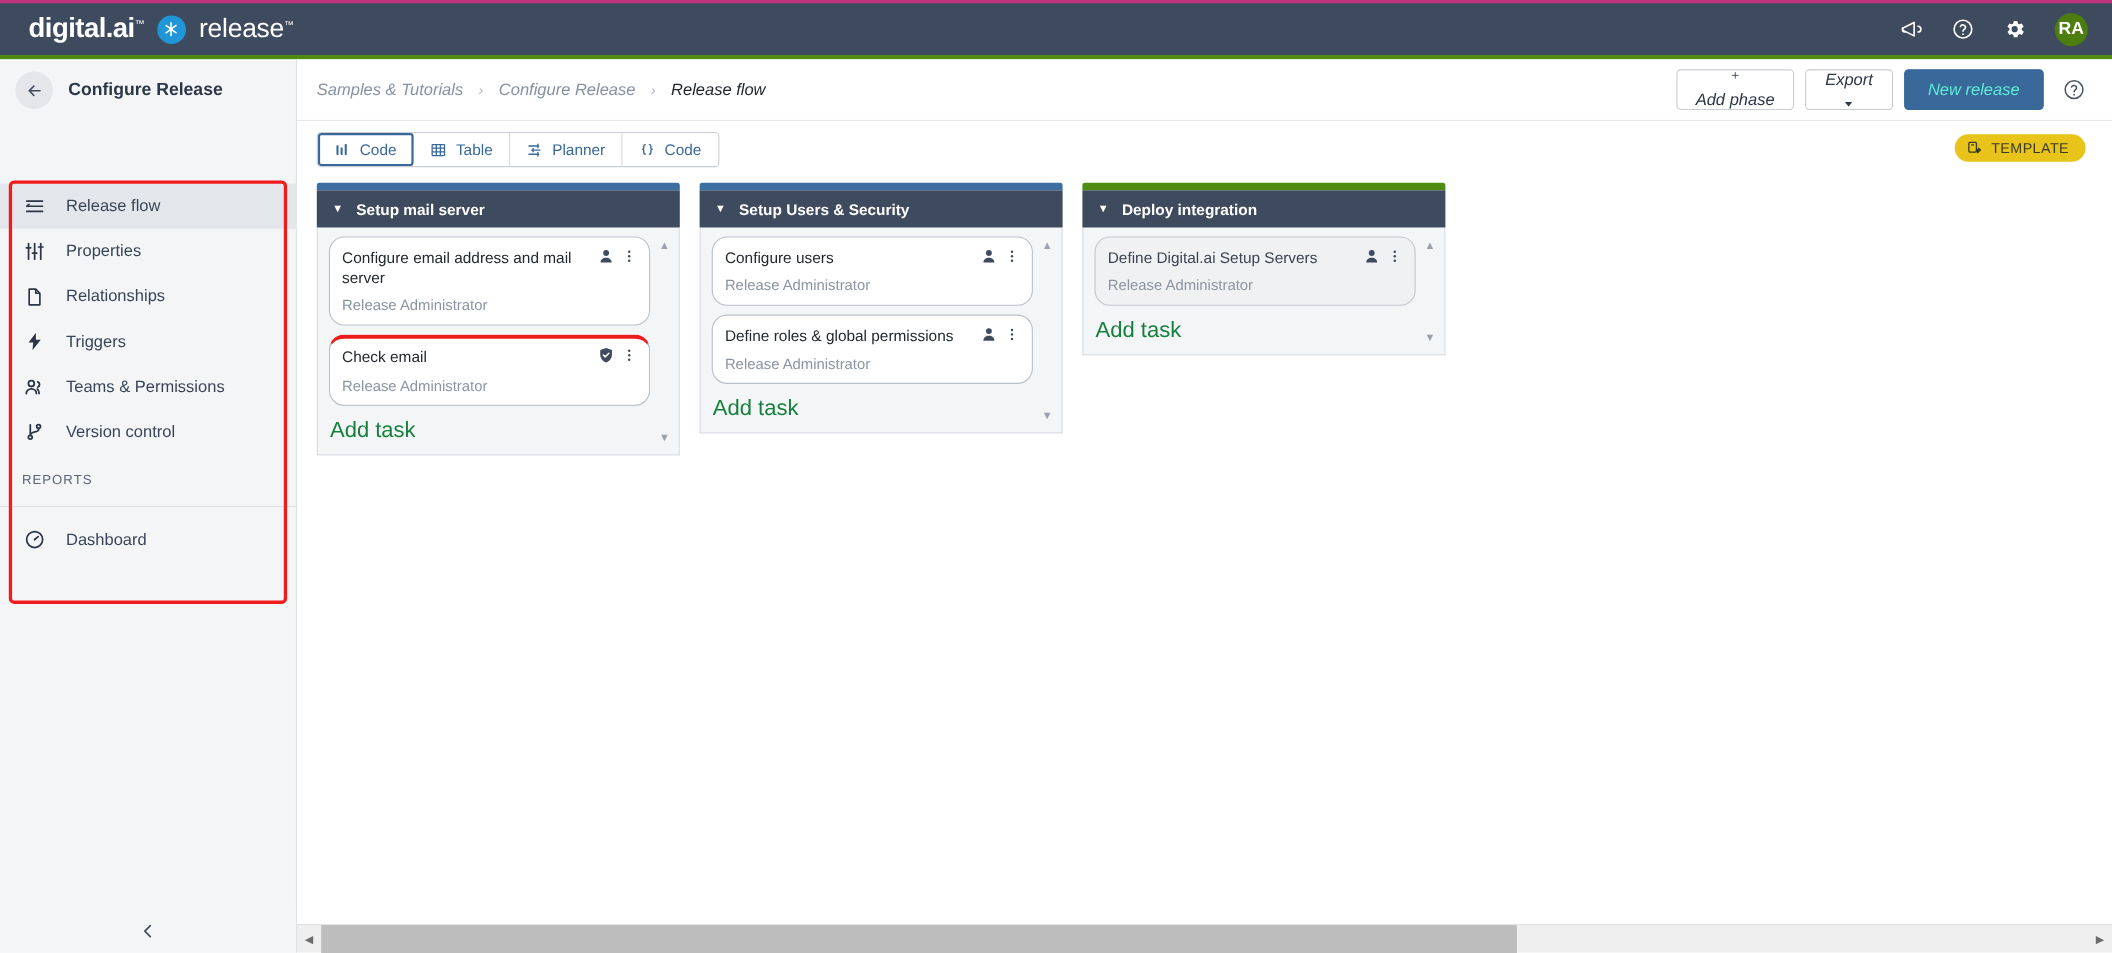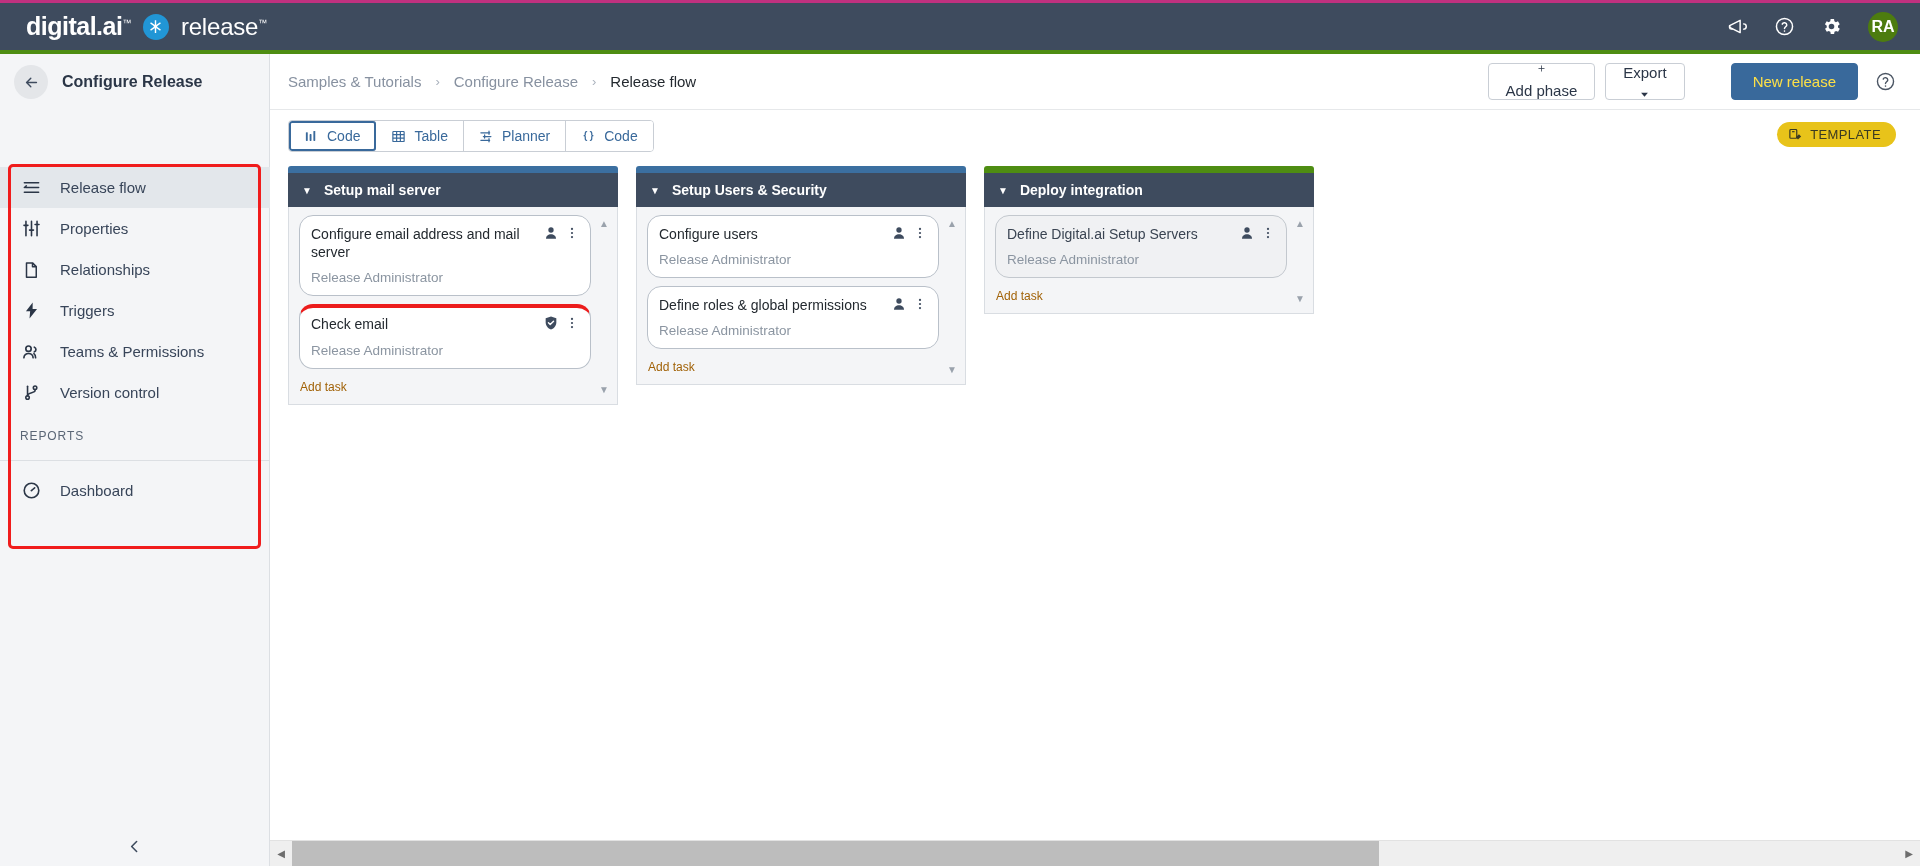--- a/index.html
+++ b/index.html
@@ -84,34 +84,35 @@
     display: flex; align-items: center; justify-content: center;
     cursor: pointer; color: #3e4b5e; font-size: 17px; background: #f4f5f7;
   }
 
   
   .main { position: absolute; top: 54px; left: 270px; width: 1650px; height: 812px; background: #fff; }
 
   .crumbbar {
     height: 56px; display: flex; align-items: center; padding: 0 24px 0 18px;
     border-bottom: 1px solid #e6e8ea;
+    font-style: italic;
   }
   .crumb { font-size: 15px; color: #8791a0; cursor: pointer; }
   .crumb.current { color: #23292f; cursor: default; }
   .crumb-sep { color: #aab2bd; font-size: 13px; margin: 0 14px; }
   .crumb-actions { margin-left: auto; display: flex; align-items: center; gap: 10px; }
 
   .btn {
     height: 37px; border: 1px solid #c9ced5; border-radius: 4px; background: #fff;
     display: flex; align-items: center; justify-content: center; gap: 9px;
     padding: 0 17px; font-size: 15px; color: #2b3647; cursor: pointer;
     white-space: nowrap;
     flex-direction: column;
   }
-  .btn.primary { background: #39699b; border-color: #39699b; color: #fde047; font-weight: 400; padding: 0 21px; margin-left: 36px; }
+  .btn.primary { background: #39699b; border-color: #39699b; color: #5eead4; font-weight: 400; padding: 0 21px; }
   .help-round {
     width: 22px; height: 22px; margin-left: 6px; color: #4b5563;
     display: flex; align-items: center; justify-content: center; cursor: pointer;
   }
 
   
   .viewbar { position: relative; height: 56px; padding: 10px 24px 0 18px; }
   .tabs {
     display: inline-flex; border: 1px solid #c9ced5; border-radius: 4px; overflow: hidden; height: 32px;
   }
@@ -150,21 +151,21 @@
     background: #fff; border: 1px solid #b9c0c9; border-radius: 14px;
     margin-bottom: 8px; padding: 9px 11px 10px 11px; position: relative; cursor: pointer;
   }
   .task.flagged { border-top: 4px solid #ec1c1c; padding-top: 7px; }
   .task.dim { background: #f0f1f3; border-color: #c3c8ce; }
   .task-row { display: flex; align-items: flex-start; }
   .task-title { font-size: 14px; color: #23292f; line-height: 1.3; flex: 1 1 auto; padding-right: 8px; }
   .task.dim .task-title { color: #3a4452; }
   .task-icons { display: flex; align-items: center; gap: 6px; flex: 0 0 auto; color: #3e4b5e; }
   .task-owner { font-size: 13.5px; color: #8b95a1; margin-top: 9px; }
-  .add-task { font-size: 12px; color: #a16207; padding: 3px 0 4px 1px; cursor: pointer; }
+  .add-task { font-size: 20px; color: #15803d; padding: 3px 0 4px 1px; cursor: pointer; }
 
   .vscroll { width: 14px; flex: 0 0 14px; margin-left: 6px; background: #f4f5f7;
              display: flex; flex-direction: column; justify-content: space-between;
              align-items: center; padding: 3px 0; }
   .vs-arrow { color: #9aa2ac; font-size: 10px; cursor: pointer; }
 
   
   .hscroll {
     position: absolute; bottom: 0; left: 270px; width: 1650px; height: 26px;
     background: #efefef; border-top: 1px solid #e2e2e2;

